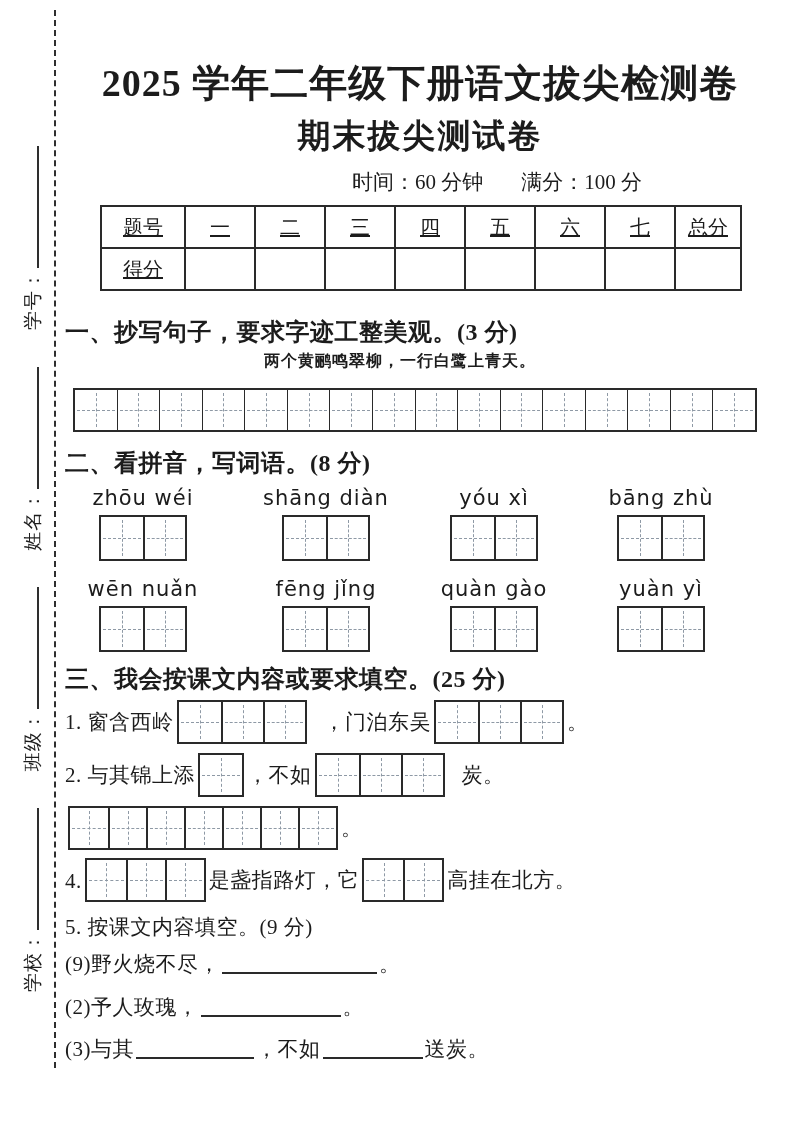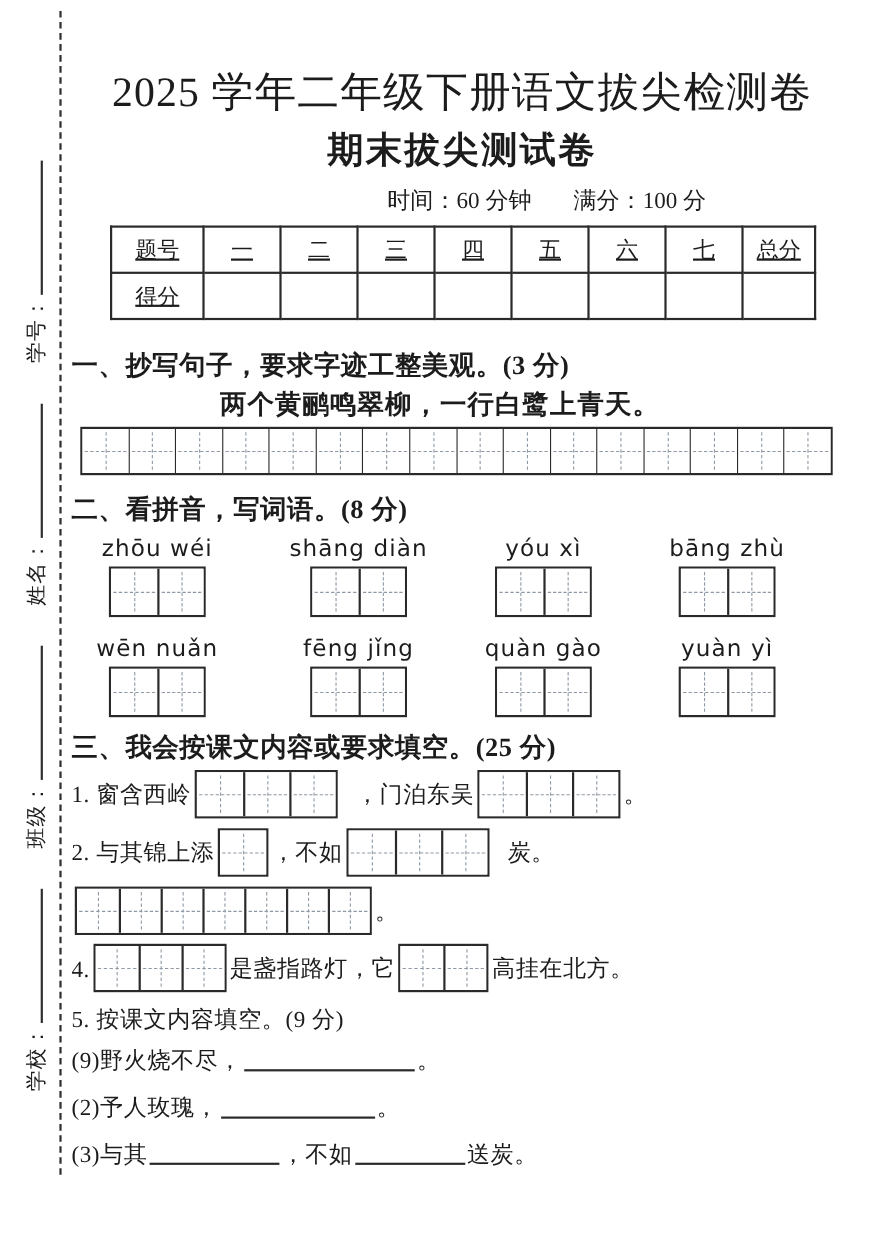--- a/index.html
+++ b/index.html
@@ -18,40 +18,40 @@
     transform:rotate(-90deg);
     display:flex; align-items:center; justify-content:space-between;
     font-size:19px; letter-spacing:1px;
   }
   .m-field { display:inline-flex; align-items:baseline; white-space:nowrap; }
   .m-blank { display:inline-block; width:122px; height:14px;
     border-bottom:2px solid #2e2e2e; margin-left:2px; }
 
   
   .title { position:absolute; top:58px; left:70px; width:700px; text-align:center;
-    font-size:38px; font-weight:normal; letter-spacing:1px; white-space:nowrap; }
+    font-size:38px; font-weight:bold; letter-spacing:1px; white-space:nowrap; }
   .subtitle { position:absolute; top:114px; left:70px; width:700px; text-align:center;
     font-size:33px; font-weight:bold; letter-spacing:2px; }
   .info-line { position:absolute; top:168px; left:352px; font-size:21px; }
   .info-line .gap { display:inline-block; width:38px; }
 
   
   .score-table { position:absolute; top:205px; left:100px; border-collapse:collapse;
     font-size:20px;text-decoration:underline; }
   .score-table td { border:2px solid #2a2a2a; height:42px; text-align:center;
     vertical-align:middle; }
   .score-table td.c0 { width:84px; }
   .score-table td.cm { width:70px; }
   .score-table td.cl { width:66px; }
 
   
   .sec-heading { position:absolute; left:65px; font-size:24px; font-weight:bold;
     letter-spacing:.5px; white-space:nowrap; }
   .sentence { position:absolute; top:351px; left:70px; width:660px; text-align:center;
-    font-size:24px; font-weight:bold; letter-spacing:1px; }
+    font-size:16px; font-weight:bold; letter-spacing:1px; }
 
   
   .wcell { position:relative; width:42px; height:40px; background:#fff; }
   .wcell + .wcell { border-left:2px solid #2a2a2a; }
   .wcell::before { content:""; position:absolute; left:50%; top:3px; bottom:3px;
     width:0; border-left:1px dashed #8e99a5; }
   .wcell::after { content:""; position:absolute; top:50%; left:2px; right:2px;
     height:0; border-top:1px dashed #8e99a5; }
   .boxgroup { display:inline-flex; border:2px solid #2a2a2a; background:#fff;
     flex:0 0 auto; }

